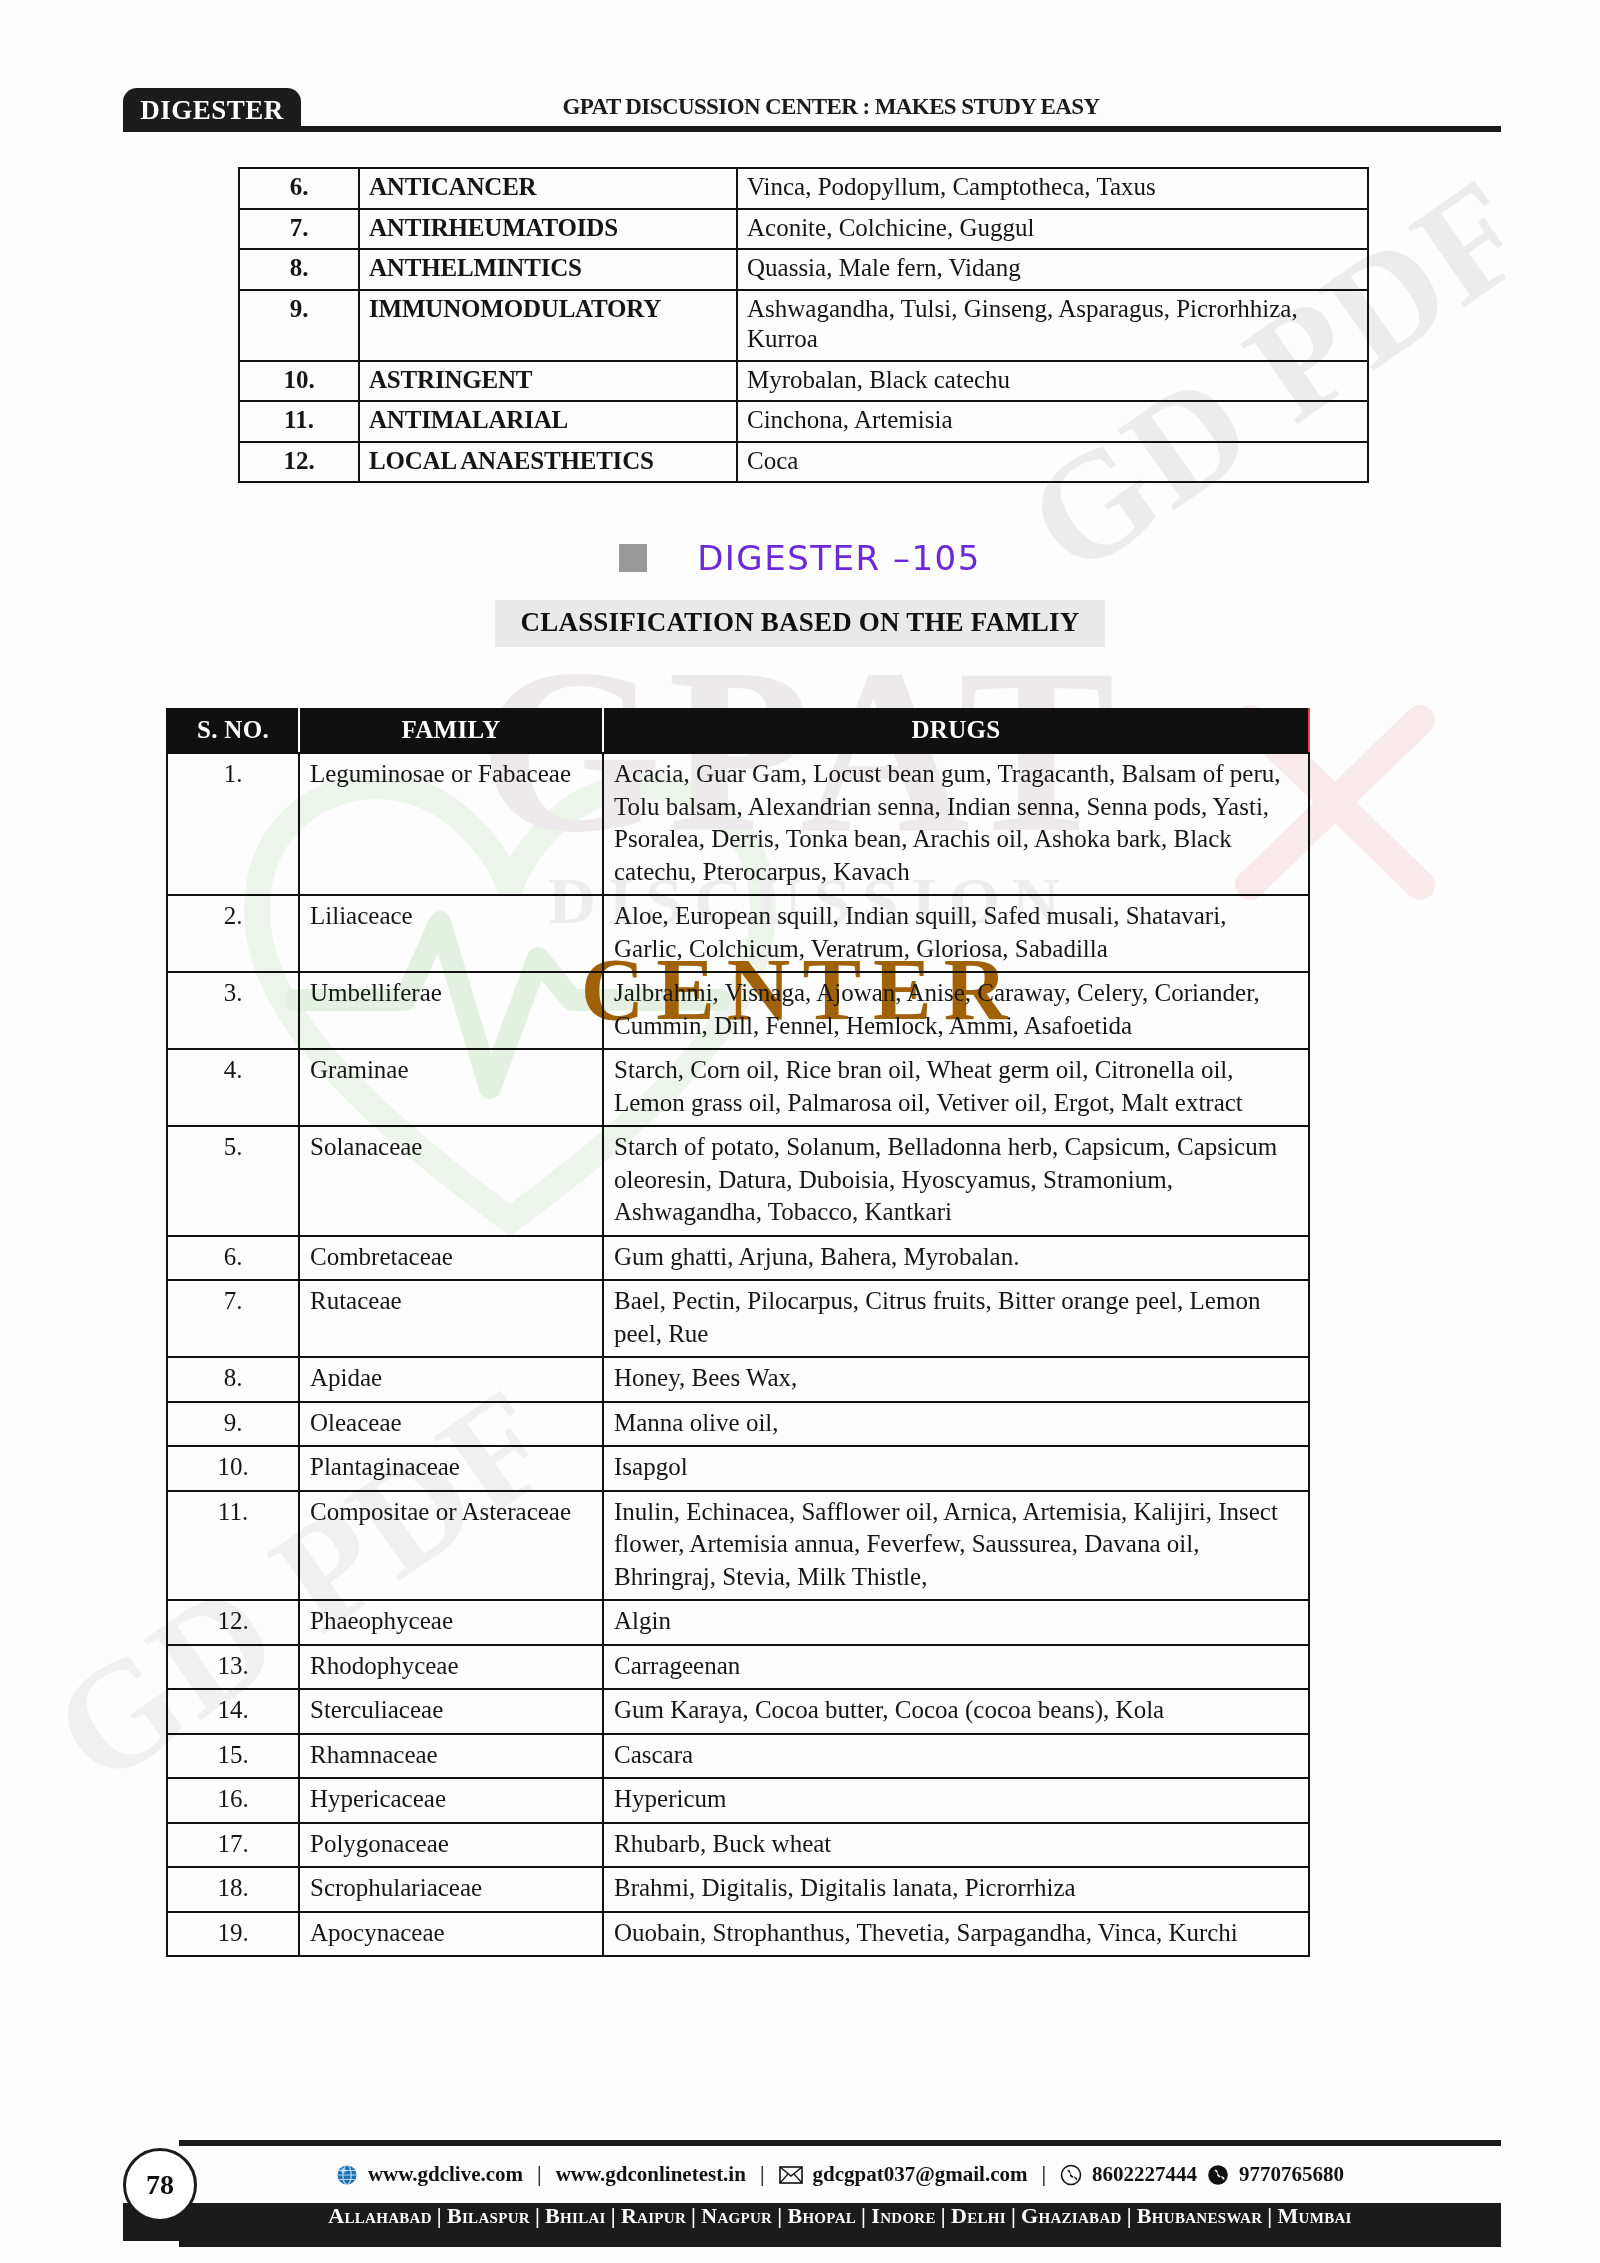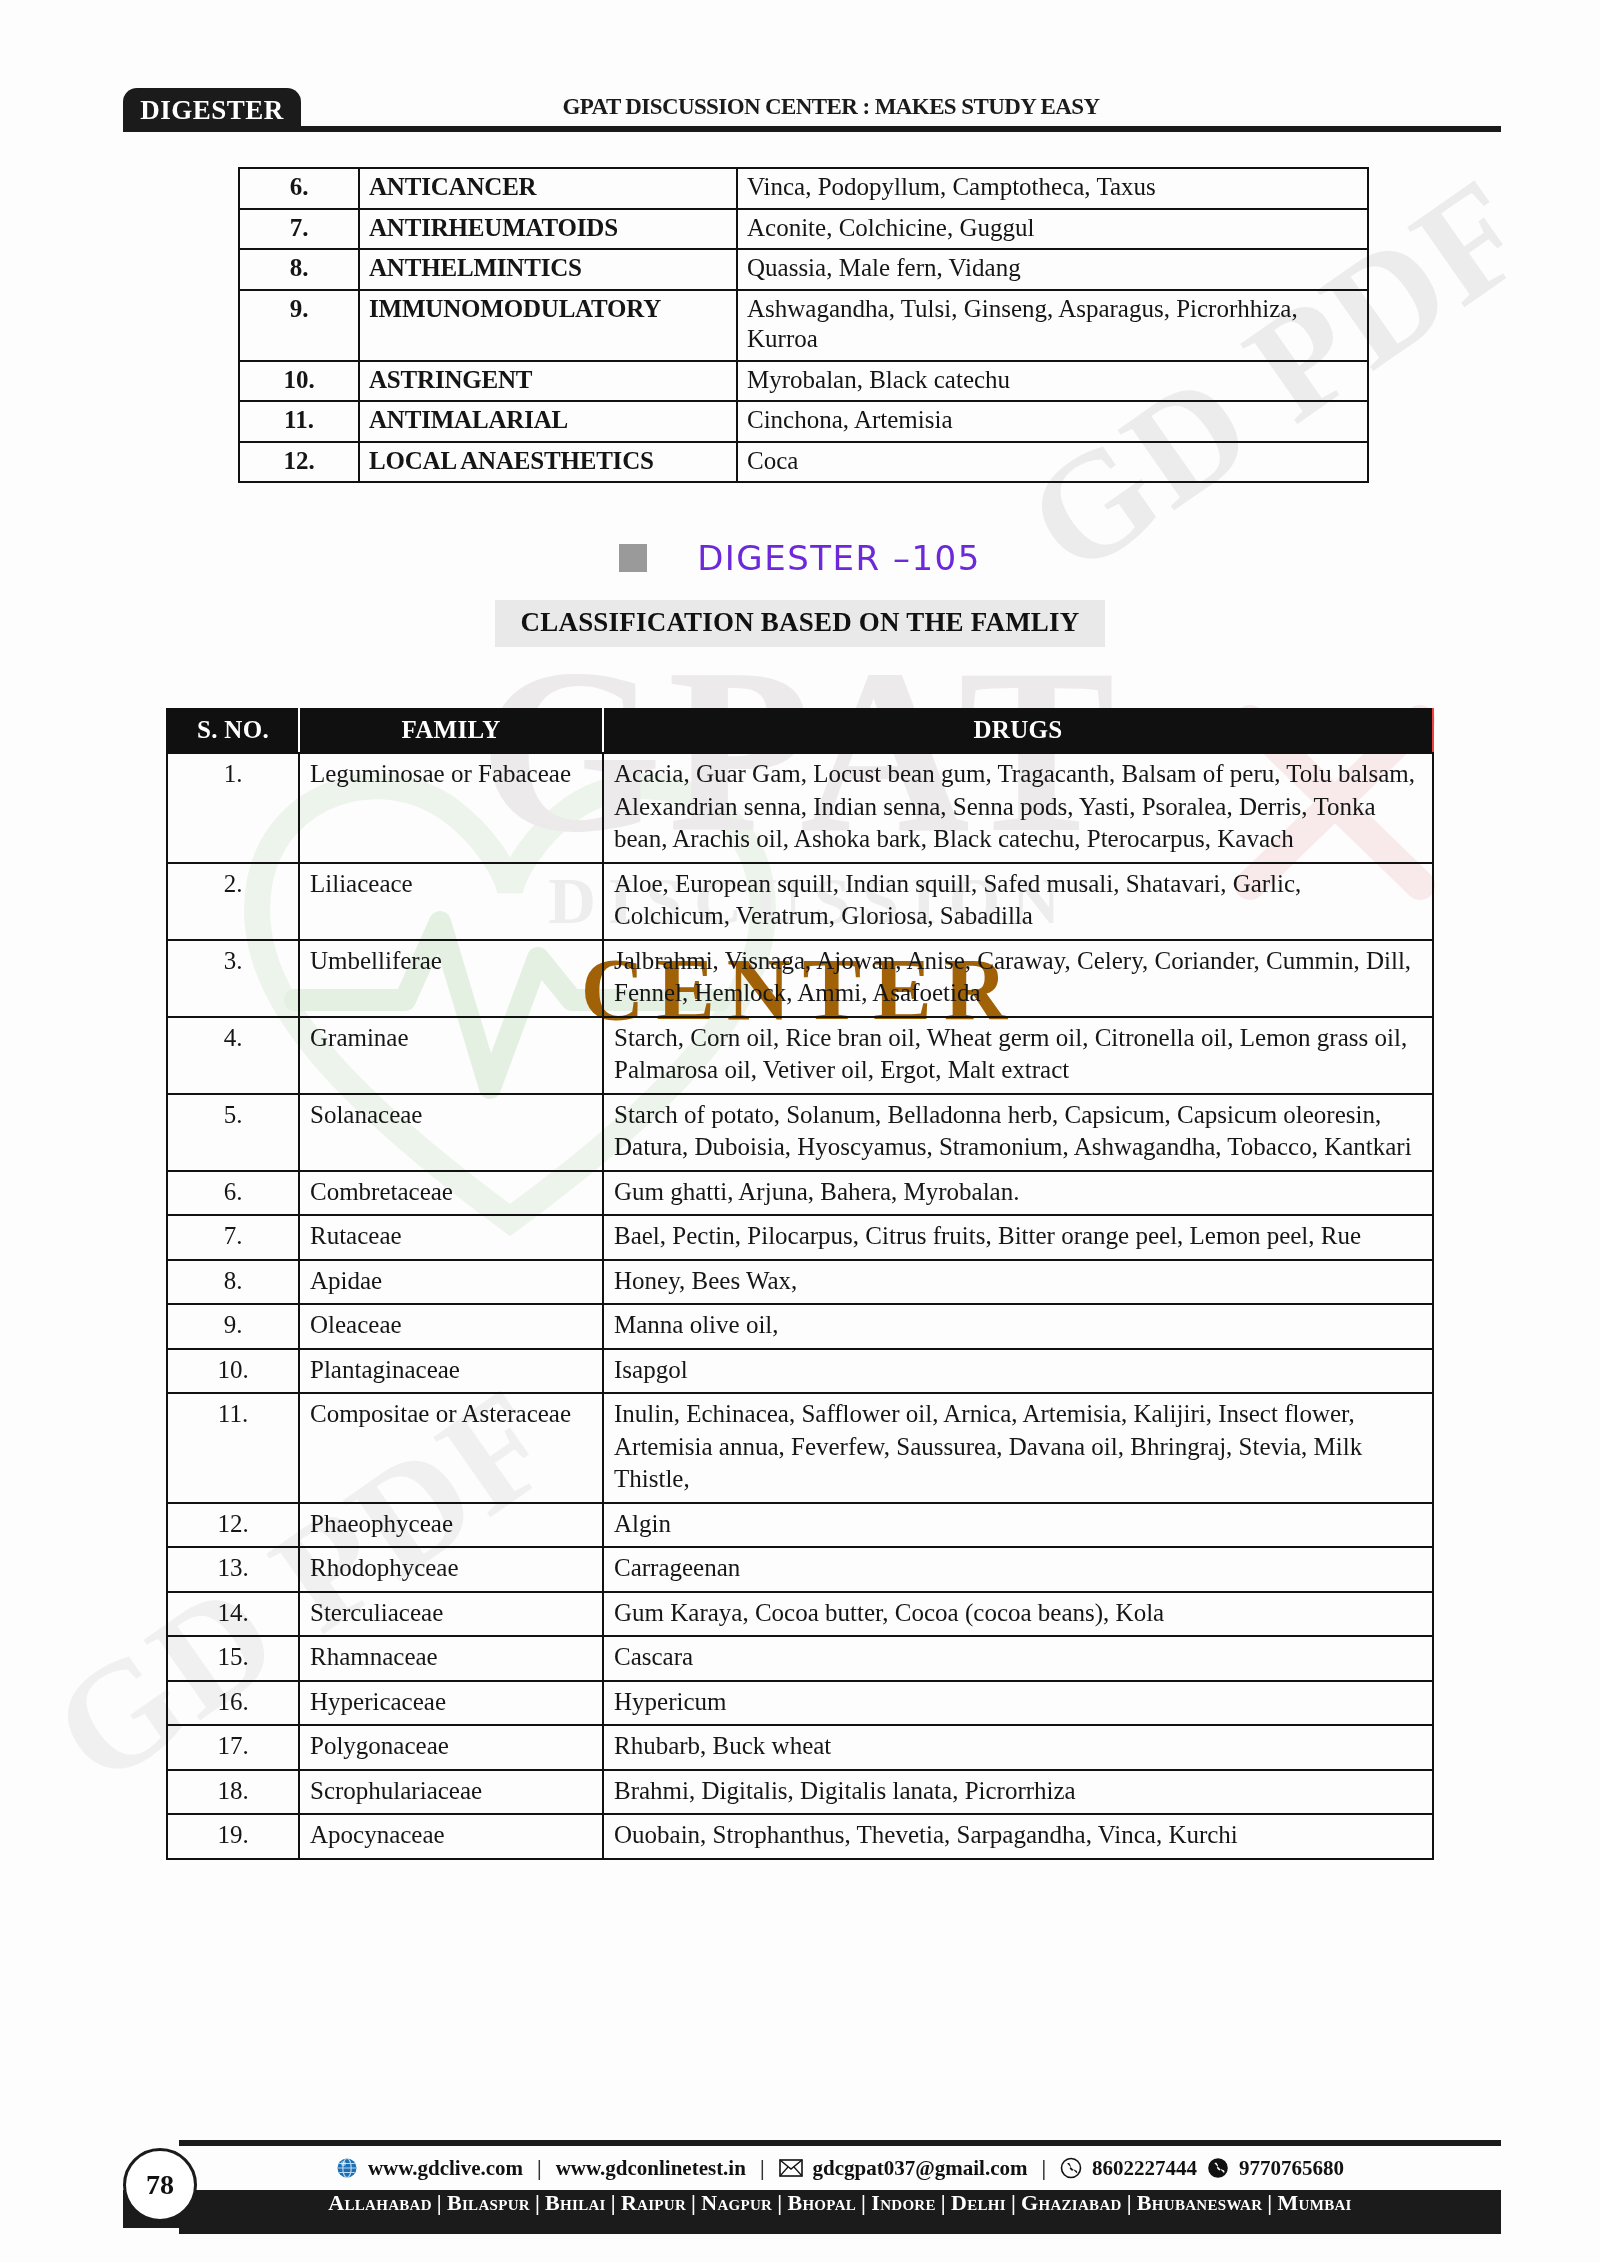--- a/index.html
+++ b/index.html
@@ -231,21 +231,21 @@
     font-size: 27px;
     letter-spacing: 0.2px;
     color: #111;
   }
 
   
   .tbl2 {
     position: absolute;
     left: 166px;
     top: 708px;
-    width: 1268px;
+    width: 1144px;
     border-collapse: collapse;
     z-index: 2;
     table-layout: fixed;
   }
   .tbl2 th {
     background: #101010;
     color: #ffffff;
     font-family: "Liberation Serif", serif;
     font-weight: bold;
     font-size: 25px;
@@ -275,21 +275,21 @@
     top: 2140px;
     width: 1378px;
     z-index: 3;
   }
   .footer-topline {
     height: 6px;
     background: #1b1b1b;
     margin-left: 56px;
   }
   .footer-contact {
-    height: 44px;
+    height: 57px;
     display: flex;
     align-items: center;
     justify-content: center;
     gap: 10px;
     font-family: "Liberation Serif", serif;
     font-weight: bold;
     font-size: 21px;
     color: #111;
     padding-left: 56px;
   }

